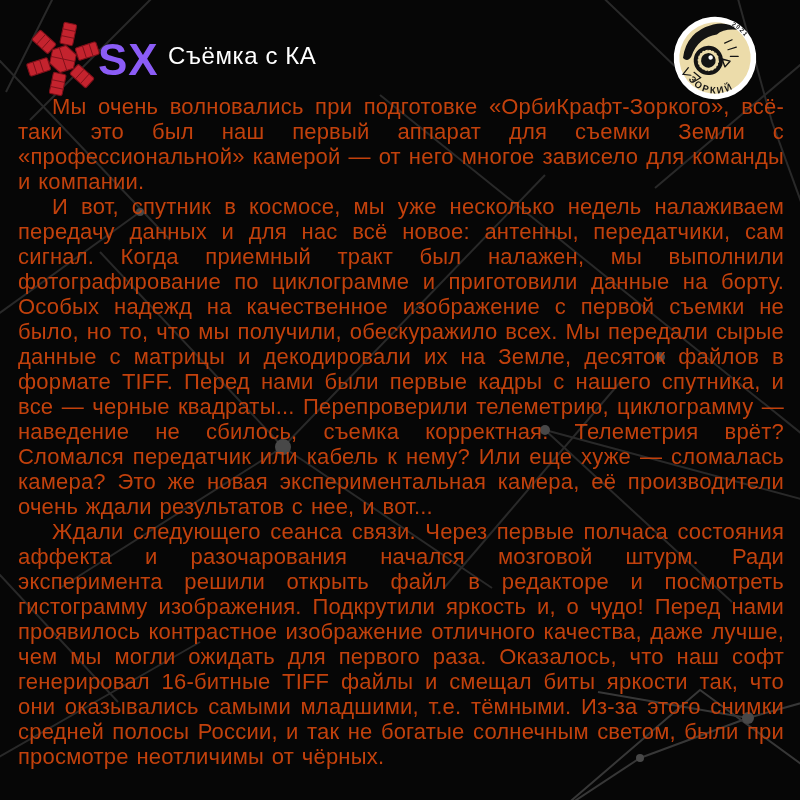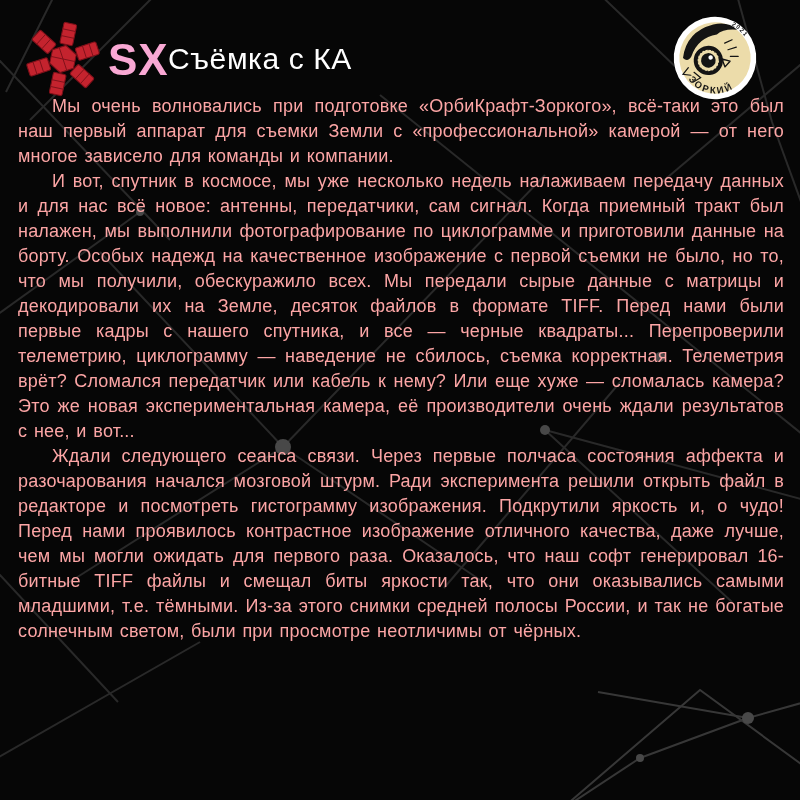--- a/index.html
+++ b/index.html
@@ -5,31 +5,31 @@
   html,body{margin:0;padding:0;background:#000;}
   .canvas{
     position:relative;width:800px;height:800px;overflow:hidden;
     background:#060606;
     font-family:"Liberation Sans","DejaVu Sans",sans-serif;
   }
   .bg-net{position:absolute;inset:0;z-index:0;}
   .header{position:absolute;top:0;left:0;right:0;height:110px;z-index:2;}
   .brand-icon{position:absolute;left:24px;top:20px;width:78px;height:78px;}
   .brand-label{
-    position:absolute;left:108px;top:38px;
-    color:#f9a8d4;font-size:44px;font-weight:800;letter-spacing:1px;line-height:1;text-align:center;
+    position:absolute;left:98px;top:38px;
+    color:#8b5cf6;font-size:44px;font-weight:800;letter-spacing:1px;line-height:1;text-align:center;
   }
   .page-title{
     position:absolute;left:168px;top:44px;
-    color:#ffffff;font-size:30px;font-weight:400;letter-spacing:0.6px;line-height:1;
+    color:#ffffff;font-size:24px;font-weight:400;letter-spacing:0.6px;line-height:1;
   }
   .patch{position:absolute;right:42px;top:15px;width:86px;height:86px;transform:rotate(-6deg);}
   .article{
     position:absolute;top:94px;left:18px;right:16px;z-index:2;
-    color:#fca5a5;font-size:18px;line-height:25px;
+    color:#c2410c;font-size:22px;line-height:25px;
     text-align:justify;letter-spacing:0.2px;word-spacing:1.5px;
   }
   .article p{margin:0;text-indent:34px;}
 </style>
 </head>
 <body>
 
 <div class="canvas">
 
   <svg class="bg-net" width="800" height="800" viewBox="0 0 800 800">

